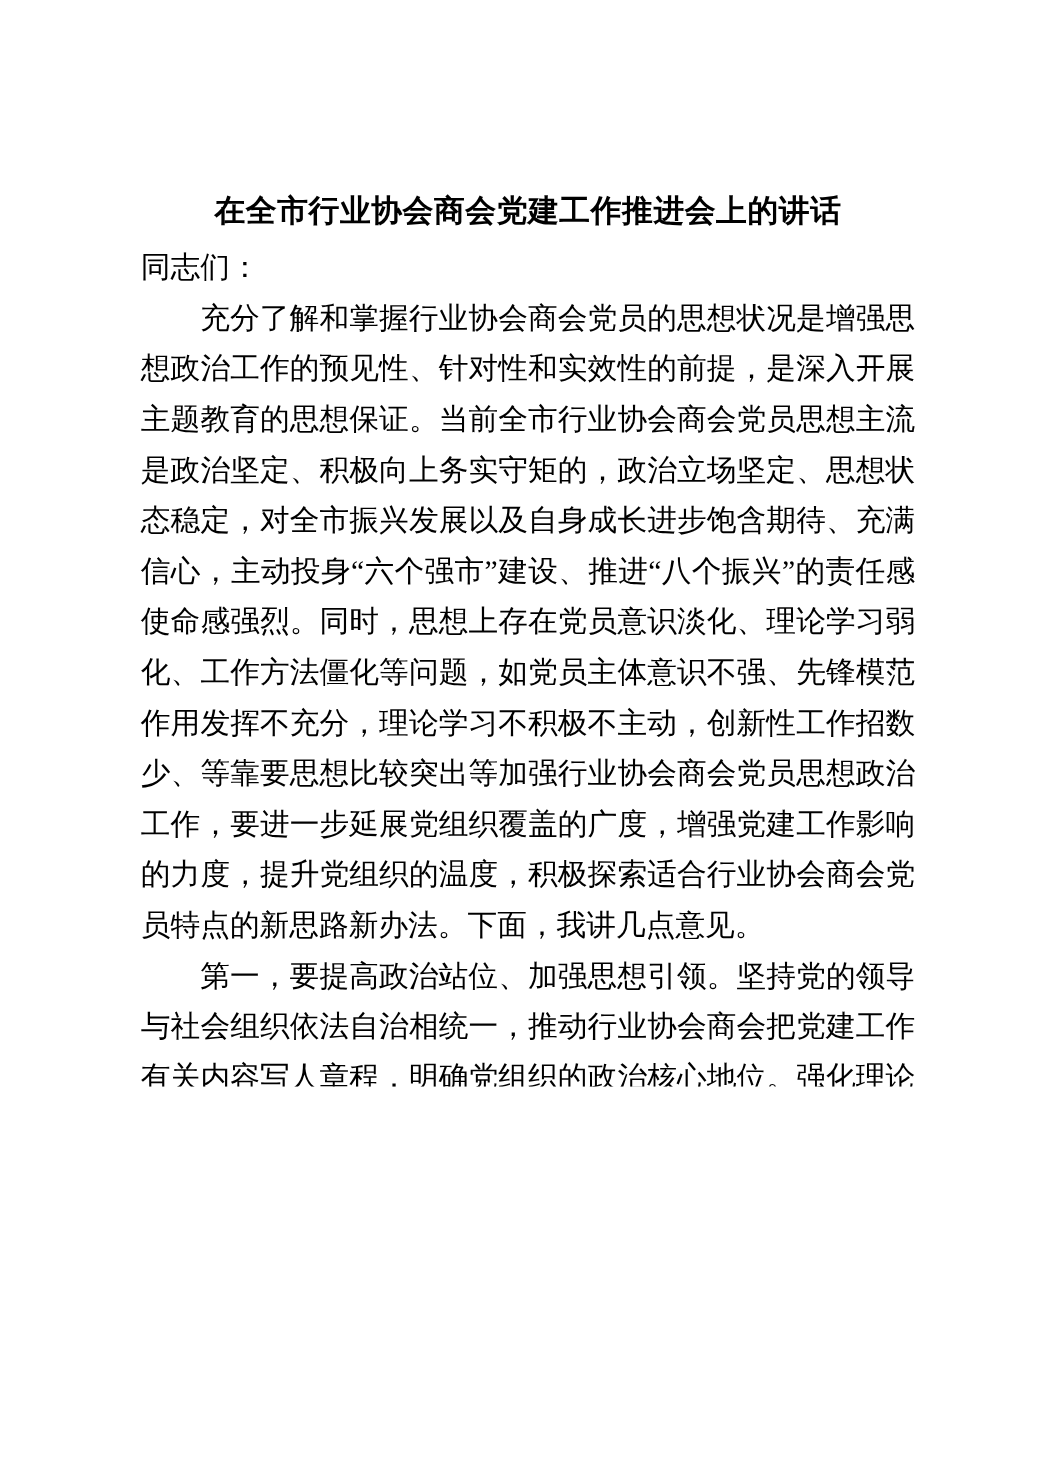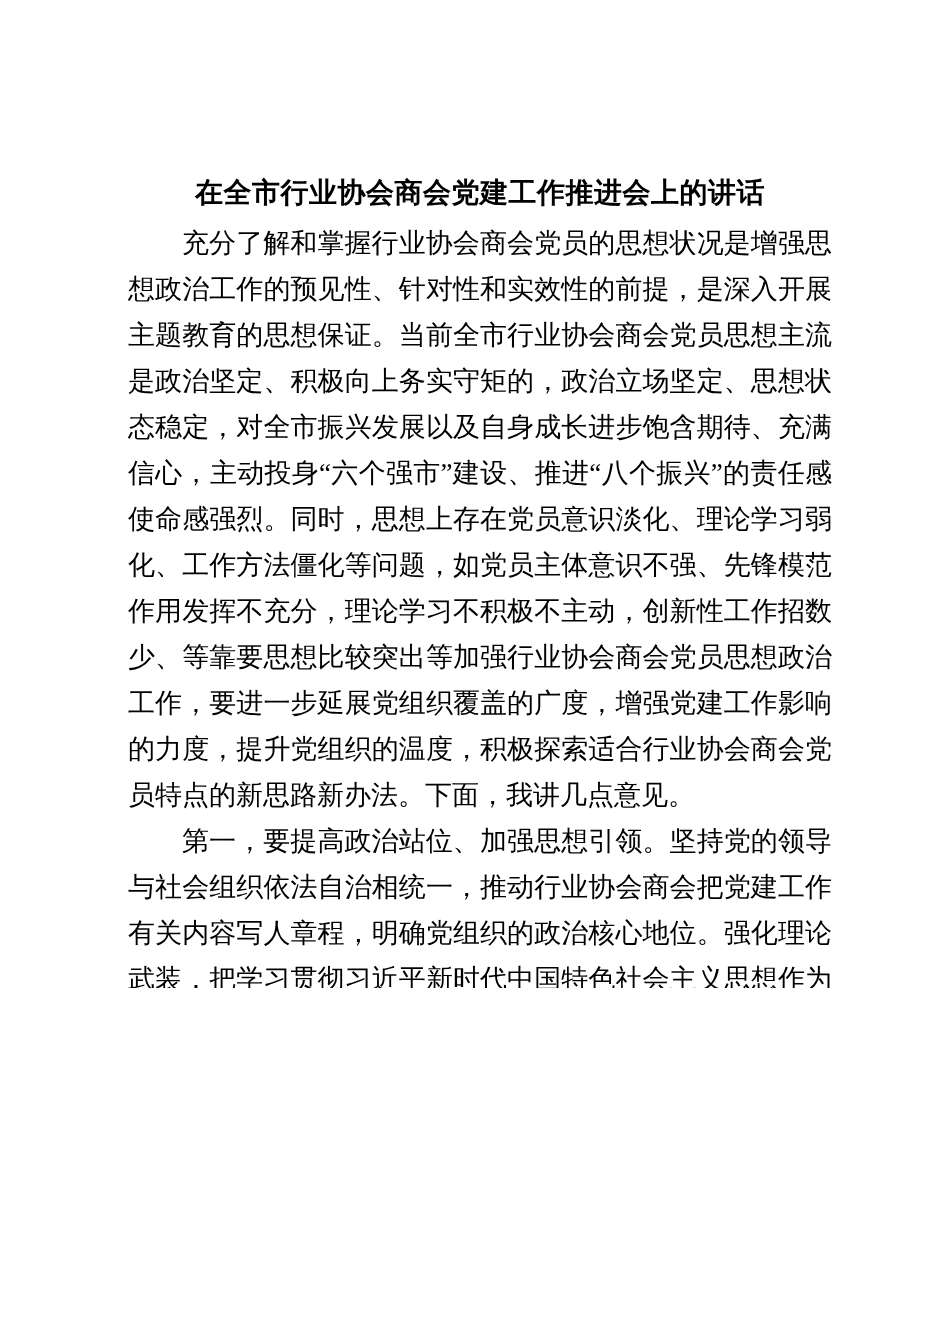--- a/index.html
+++ b/index.html
@@ -41,16 +41,17 @@
     text-indent: 2em;
     font-family: Liberation Serif, serif;
   }
 </style>
 </head>
 <body>
 
 <div class="page">
   <h1 class="doc-title">在全市行业协会商会党建工作推进会上的讲话</h1>
   <div class="doc-body">
+    <p class="salutation">同志们：</p>
     <p class="para">充分了解和掌握行业协会商会党员的思想状况是增强思想政治工作的预见性、针对性和实效性的前提，是深入开展主题教育的思想保证。当前全市行业协会商会党员思想主流是政治坚定、积极向上务实守矩的，政治立场坚定、思想状态稳定，对全市振兴发展以及自身成长进步饱含期待、充满信心，主动投身“六个强市”建设、推进“八个振兴”的责任感使命感强烈。同时，思想上存在党员意识淡化、理论学习弱化、工作方法僵化等问题，如党员主体意识不强、先锋模范作用发挥不充分，理论学习不积极不主动，创新性工作招数少、等靠要思想比较突出等加强行业协会商会党员思想政治工作，要进一步延展党组织覆盖的广度，增强党建工作影响的力度，提升党组织的温度，积极探索适合行业协会商会党员特点的新思路新办法。下面，我讲几点意见。</p>
     <p class="para">第一，要提高政治站位、加强思想引领。坚持党的领导与社会组织依法自治相统一，推动行业协会商会把党建工作有关内容写人章程，明确党组织的政治核心地位。强化理论武装，把学习贯彻习近平新时代中国特色社会主义思想作为重大政治任务，切实在学懂弄通做实上下功夫。强化行业协会商会的政治属性，以学习宜传党的XX大精神为重点深刻领会精神实质，</p>
   </div>
 </div>
 
 </body></html>

